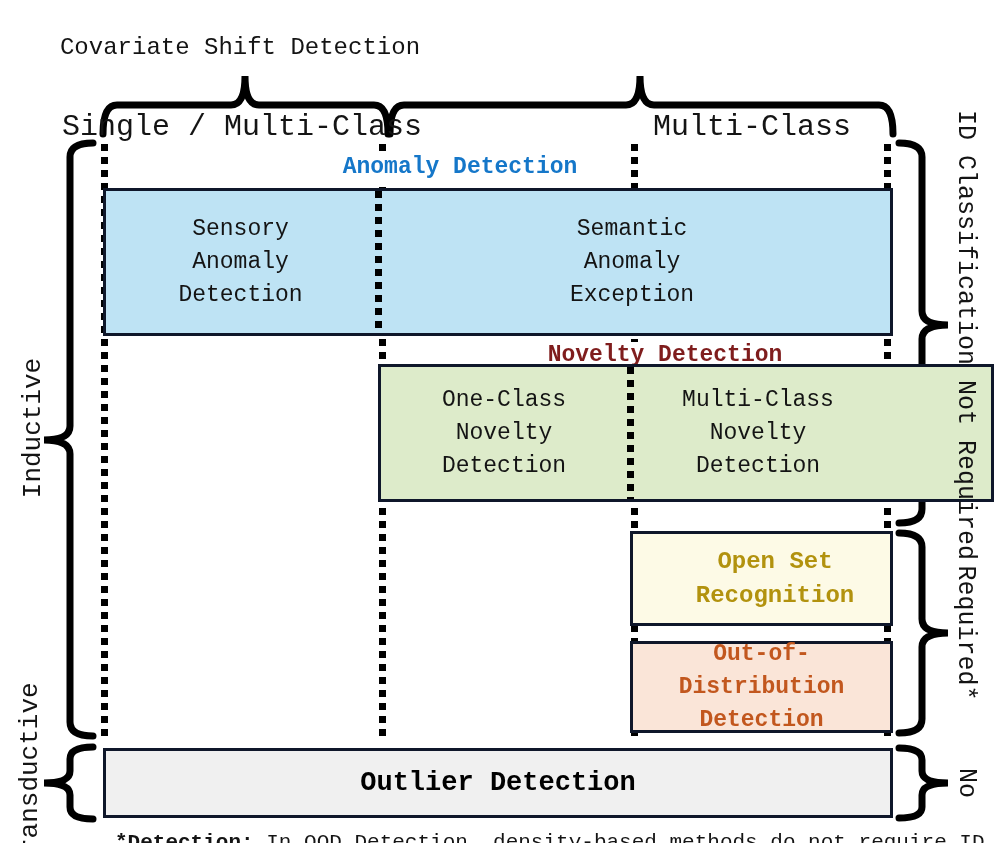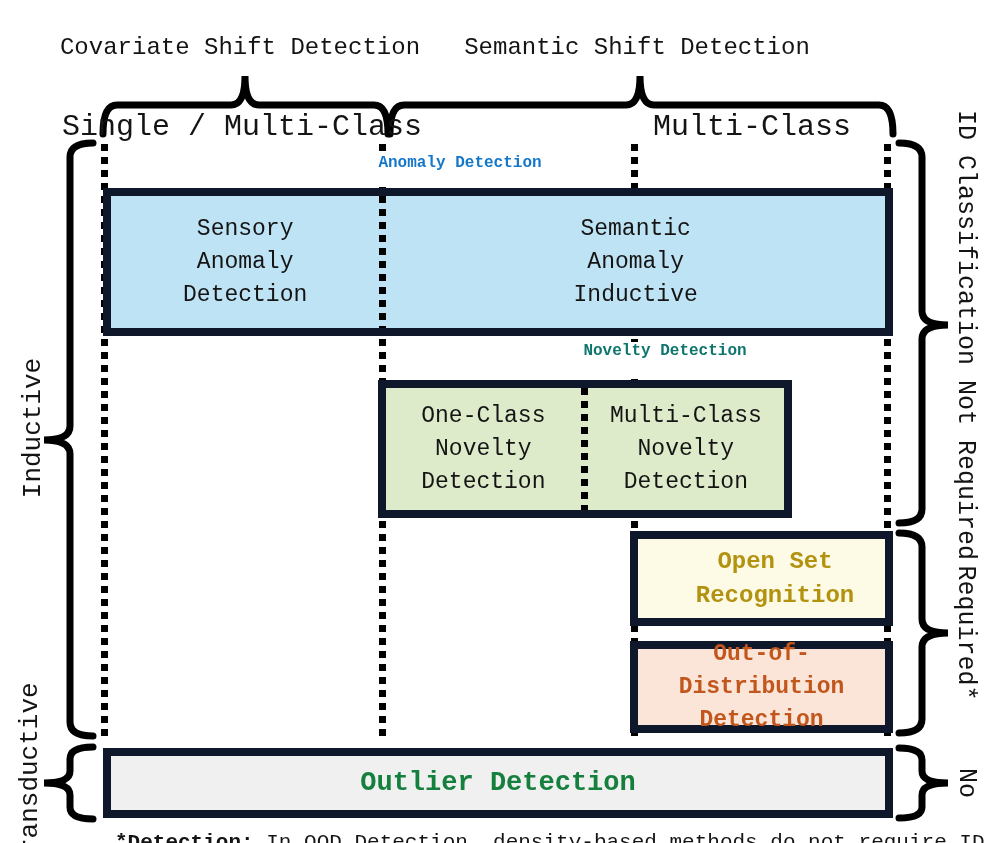--- a/index.html
+++ b/index.html
@@ -9,24 +9,24 @@
     font-family:Liberation Mono, monospace; color:#141414; overflow:hidden;margin-top:28px;
   }
   svg.braces { position:absolute; left:0; top:0; pointer-events:none; }
   .dotline {
     position:absolute; width:7px;
     background-image:repeating-linear-gradient(to bottom,#000 0 7px,transparent 7px 13px);
   }
   .top-label { position:absolute; top:6px; font-size:24px; white-space:nowrap; transform:translateX(-50%); }
   .col-label { position:absolute; top:82px; font-size:30px; white-space:nowrap; transform:translateX(-50%); }
   .group-title {
-    position:absolute; font-weight:bold; font-size:16px; text-align:center;
+    position:absolute; font-weight:bold; font-size:23px; text-align:center;
     background:#ffffff; white-space:nowrap; padding:0 6px;
   }
-  .box { position:absolute; border:8px solid #0f172a; display:flex; }
+  .box { position:absolute; border:3px solid #0f172a; display:flex; }
   .cell {
     display:flex; align-items:center; justify-content:center; text-align:center;
     white-space:pre-line; font-size:23px; line-height:33px;
   }
   .vdiv {
     width:7px; flex:none;
     background-image:repeating-linear-gradient(to bottom,#000 0 7px,transparent 7px 13px);
   }
   .bold-cell { font-weight:bold; }
   .rot-left {
@@ -58,59 +58,58 @@
       <path d="M 899,720 Q 922,720 922,732 L 922,743 Q 922,755 948,755 Q 922,755 922,767 L 922,779 Q 922,790 899,790"></path>
     </g>
   </svg>
 
   <div class="dotline" style="left:101px; top:116px; height:592px;"></div>
   <div class="dotline" style="left:379px; top:116px; height:592px;"></div>
   <div class="dotline" style="left:631px; top:116px; height:592px;"></div>
   <div class="dotline" style="left:884px; top:116px; height:592px;"></div>
 
   <div class="top-label" style="left:240px;">Covariate Shift Detection</div>
-  <div class="top-label" style="left:637px;">Semantic Shift Detection</div>
 
   <div class="col-label" style="left:242px;">Single / Multi-Class</div>
   <div class="col-label" style="left:752px;">Multi-Class</div>
 
   <div class="group-title" style="left: 310px; top: 126px; width: 300px; height: 33px; color: rgb(21, 119, 201);">Anomaly Detection</div>
   <div class="box" style="left: 103px; top: 160px; width: 790px; height: 148px; background-color: rgb(190, 227, 244);">
     <div class="cell" style="width:269px;">Sensory
 Anomaly
 Detection</div>
     <div class="vdiv"></div>
     <div class="cell" style="width:500px;">Semantic
 Anomaly
-Inductive</div>
+Exception</div>
   </div>
 
-  <div class="group-title" style="left: 535px; top: 314px; width: 260px; height: 37px; color: #0f766e;">Novelty Detection</div>
-  <div class="box" style="left: 378px; top: 352px; width: 414px; height: 138px; background-color: rgb(221, 235, 202);">
+  <div class="group-title" style="left: 535px; top: 314px; width: 260px; height: 37px; color: #7f1d1d;">Novelty Detection</div>
+  <div class="box" style="left: 378px; top: 336px; width: 616px; height: 138px; background-color: rgb(221, 235, 202);">
     <div class="cell" style="width:246px;">One-Class
 Novelty
 Detection</div>
     <div class="vdiv"></div>
     <div class="cell" style="width:248px;">Multi-Class
 Novelty
 Detection</div>
   </div>
 
   <div class="box" style="left: 630px; top: 503px; width: 263px; height: 95px; background-color: rgb(253, 250, 230); padding-left: 27px;">
     <div class="cell bold-cell" style="width: 249px; font-size: 24px; line-height: 34px; color: rgb(178, 146, 14);">Open Set
 Recognition</div>
   </div>
 
   <div class="box" style="left: 630px; top: 613px; width: 263px; height: 92px; background-color: rgb(250, 229, 216);">
     <div class="cell bold-cell" style="width: 262px; font-size: 23px; line-height: 33px; color: rgb(194, 87, 30);">Out-of-Distribution
 Detection</div>
   </div>
 
   <div class="box" style="left: 103px; top: 720px; width: 790px; height: 70px; background-color: rgb(240, 240, 240);">
-    <div class="cell bold-cell" style="width: 792px; font-size: 27px; line-height: 30px; color: #15803d; text-align: right;">Outlier Detection</div>
+    <div class="cell bold-cell" style="width: 792px; font-size: 27px; line-height: 30px; color: #000000; text-align: right;">Outlier Detection</div>
   </div>
 
   <div class="rot-left" style="left:33px; top:400px;">Inductive</div>
   <div class="rot-left" style="left:30px; top:748px;">Transductive</div>
   <div class="rot-right" style="left:965px; top:307px;">ID Classification Not Required</div>
   <div class="rot-right" style="left:965px; top:605px;">Required*</div>
   <div class="rot-right" style="left:966px; top:755px;">No</div>
 
   <div class="footnote">
     <span style="font-weight:bold;">*Detection:</span><span> In OOD Detection, density-based methods do not require ID classification</span>

